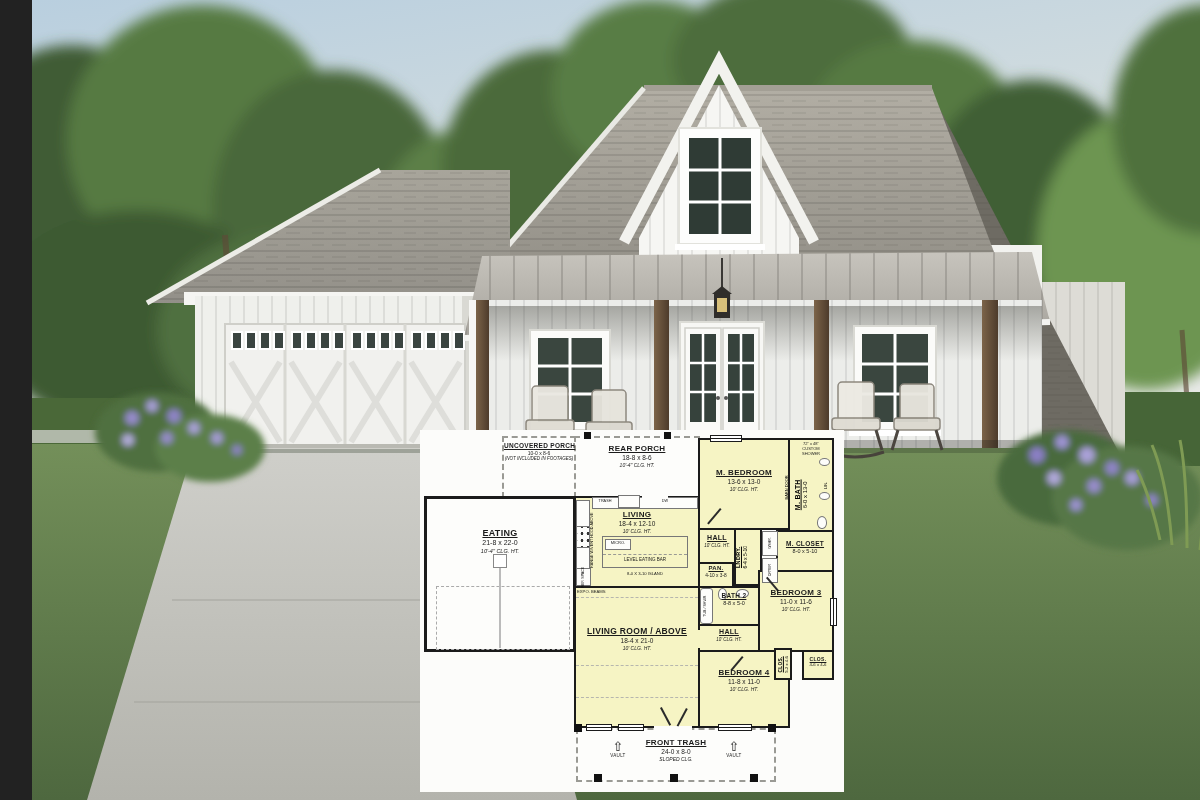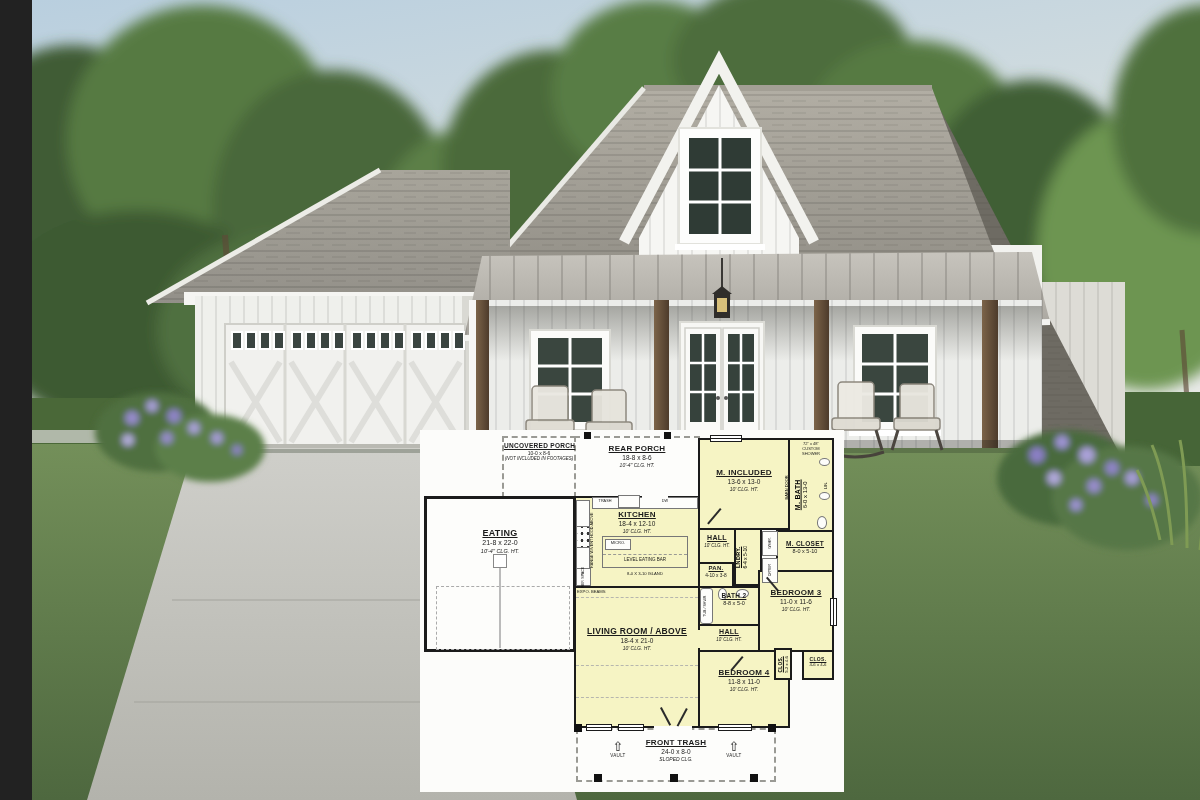--- a/index.html
+++ b/index.html
@@ -374,21 +374,21 @@
     <span class="cl" style="font-size:4.5px;white-space:normal;">(NOT INCLUDED IN FOOTAGES)</span>
   </div>
 
   <div class="lbl" style="left:158px;top:14px;width:118px;">
     <span class="nm">REAR PORCH</span>
     <span class="dm">18-8 x 8-6</span>
     <span class="cl">10'-4" CLG. HT.</span>
   </div>
 
   <div class="lbl" style="left:282px;top:38px;width:84px;">
-    <span class="nm">M. INCLUDED</span>
+    <span class="nm">M. BEDROOM</span>
     <span class="dm">13-6 x 13-0</span>
     <span class="cl">10' CLG. HT.</span>
   </div>
 
   <div class="lbl" style="left:369px;top:11px;width:44px;font-size:4px;line-height:1.3;">
     <span style="display:block;">72" x 48"</span>
     <span style="display:block;">CUSTOM</span>
     <span style="display:block;">SHOWER</span>
   </div>
 
@@ -401,21 +401,21 @@
 
   <div class="vwrap" style="left:362px;top:36px;width:10px;height:42px;">
     <div class="vrot tiny" style="font-size:4px;">BARN DOOR</div>
   </div>
 
   <div class="vwrap" style="left:402px;top:44px;width:10px;height:22px;">
     <div class="vrot tiny" style="font-size:4px;">LIN.</div>
   </div>
 
   <div class="lbl" style="left:158px;top:80px;width:118px;">
-    <span class="nm">KITCHEN</span>
+    <span class="nm">LIVING</span>
     <span class="dm">18-4 x 12-10</span>
     <span class="cl">10' CLG. HT.</span>
   </div>
 
   <div class="lbl tiny" style="left:174px;top:69px;width:22px;font-size:3.8px;">TRASH</div>
   <div class="lbl tiny" style="left:236px;top:69px;width:18px;font-size:3.8px;">DW</div>
   <div class="lbl tiny" style="left:185px;top:111px;width:26px;font-size:4px;">MICRO.</div>
   <div class="vwrap" style="left:166px;top:82px;width:12px;height:56px;">
     <div class="vrot tiny" style="font-size:3.8px;">RANGE W/VENT HOOD ABOVE</div>
   </div>

